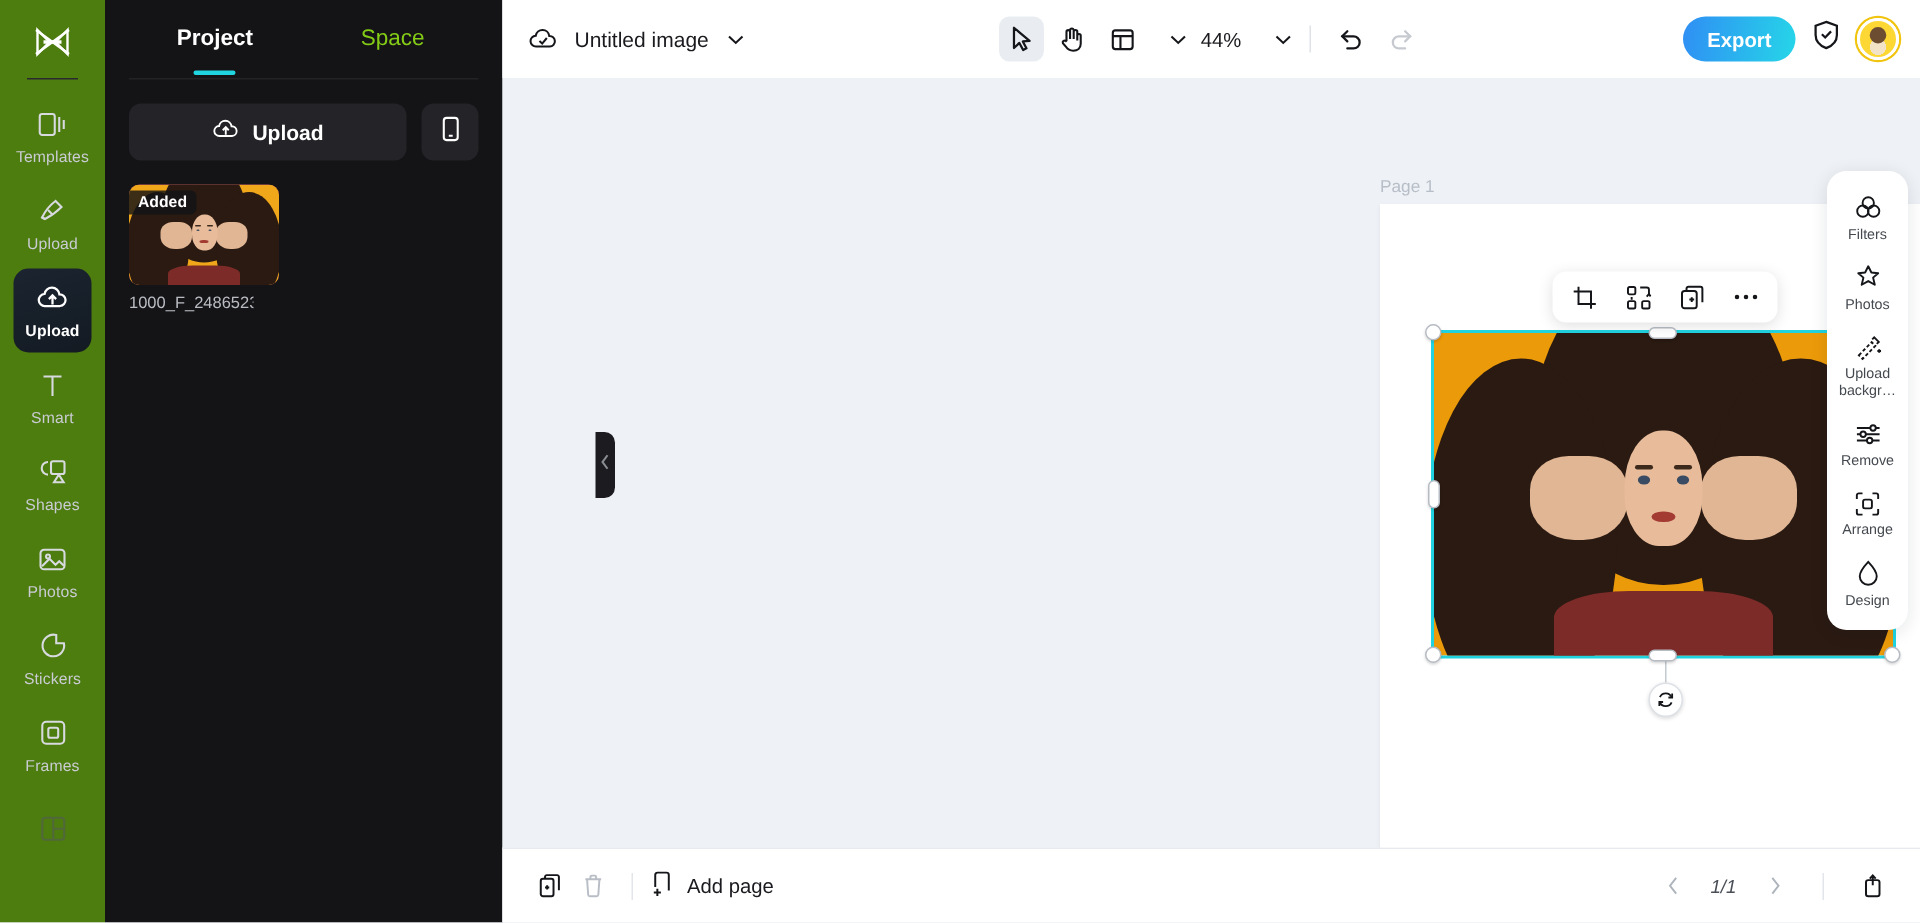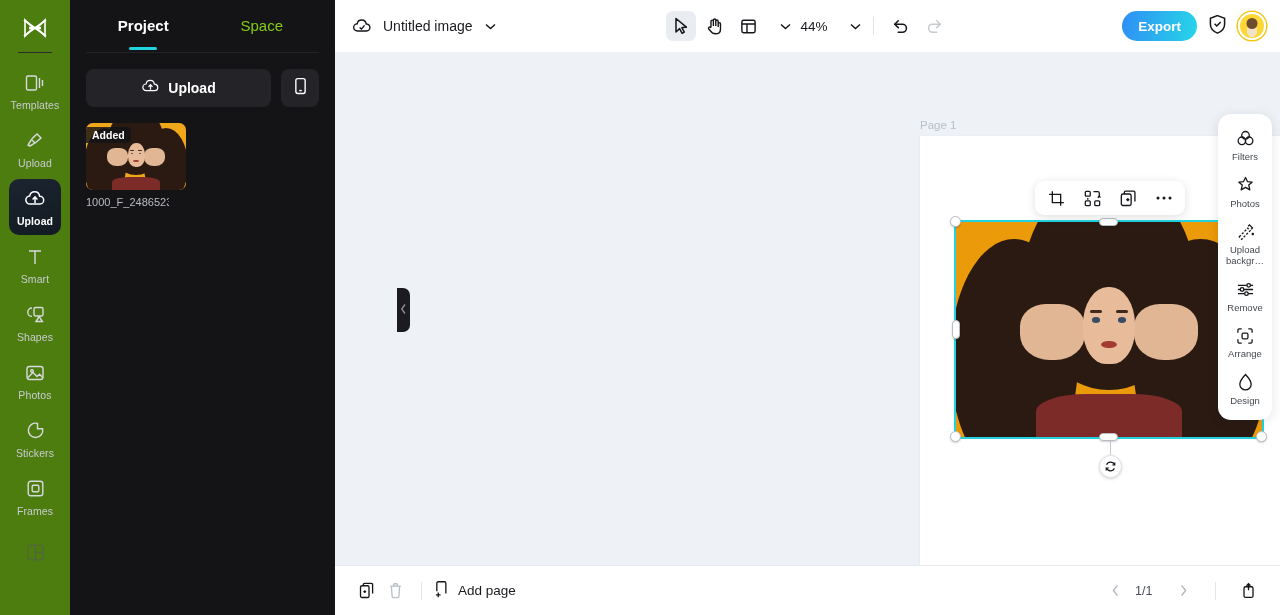--- a/index.html
+++ b/index.html
@@ -164,21 +164,21 @@
 
   
   .bottombar {
     height: 50px; background: #fff; border-top: 1px solid #e6e9ed;
     display: flex; align-items: center; padding: 0 18px; flex: 0 0 50px;
   }
   .bb-ico { width: 28px; height: 28px; display:flex; align-items:center; justify-content:center; cursor:pointer; }
   .bb-sep { width:1px; height:18px; background:#e2e5ea; margin: 0 12px; }
   .bb-add { display:flex; align-items:center; gap:8px; cursor:pointer; font-size:13.5px; color:#1a1a1f; }
   .bb-right { margin-left:auto; display:flex; align-items:center; gap:6px; }
-  .bb-page { font-size:12.5px; color:#4a4f57; min-width:28px; text-align:left;}
+  .bb-page { font-size:12.5px; color:#4a4f57; min-width:28px; text-align:center;font-style:italic;}
 
   
   .tools {
     position: absolute; right: 8px; top: 62px; width: 54px;
     background: #fff; border-radius: 13px; box-shadow: 0 2px 12px rgba(20,30,50,.11);
     padding: 8px 0; z-index: 22;
   }
   .tool {
     width: 54px; padding: 7px 2px 6px; display:flex; flex-direction:column;
     align-items:center; gap:4px; cursor:pointer;

